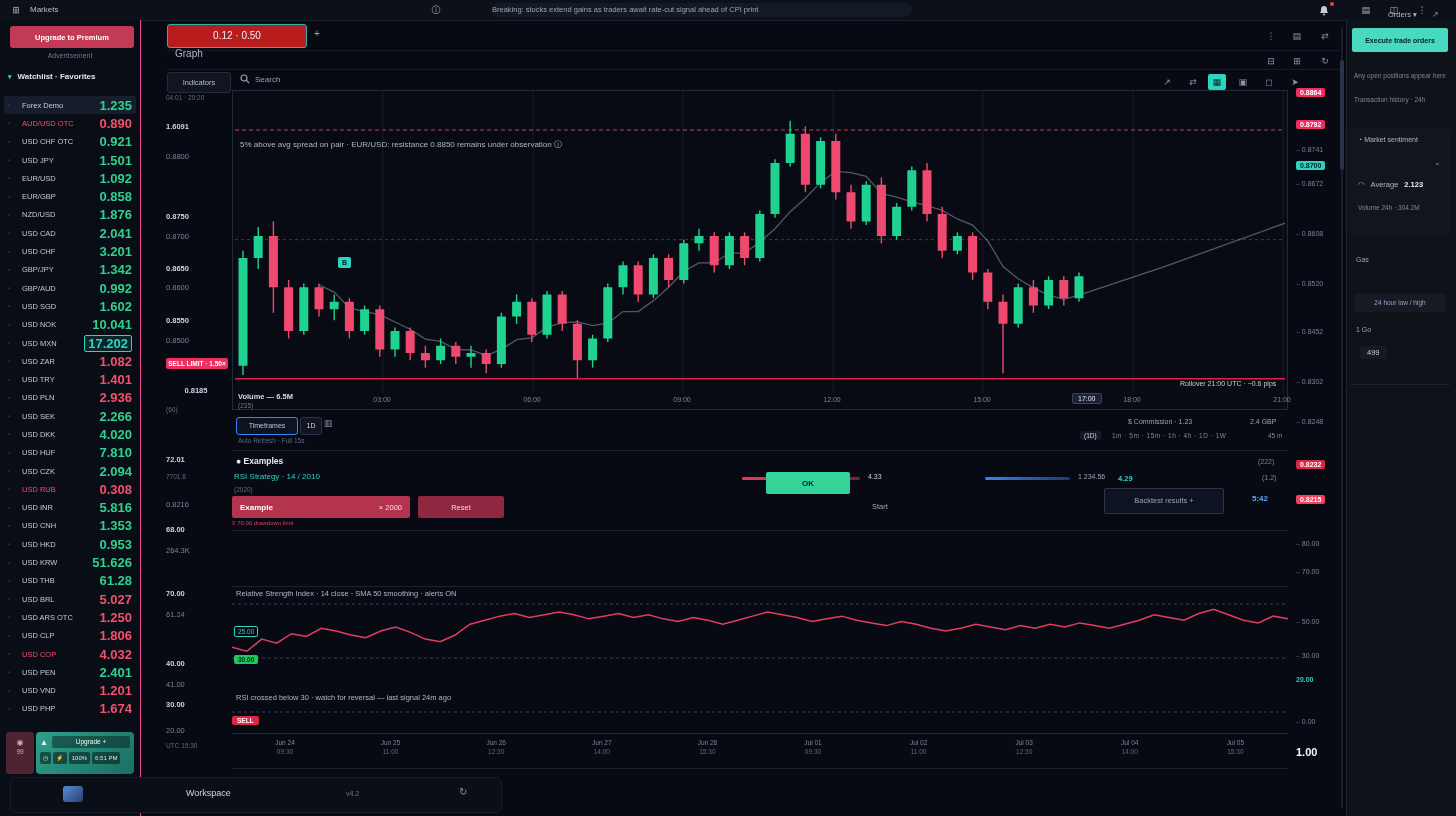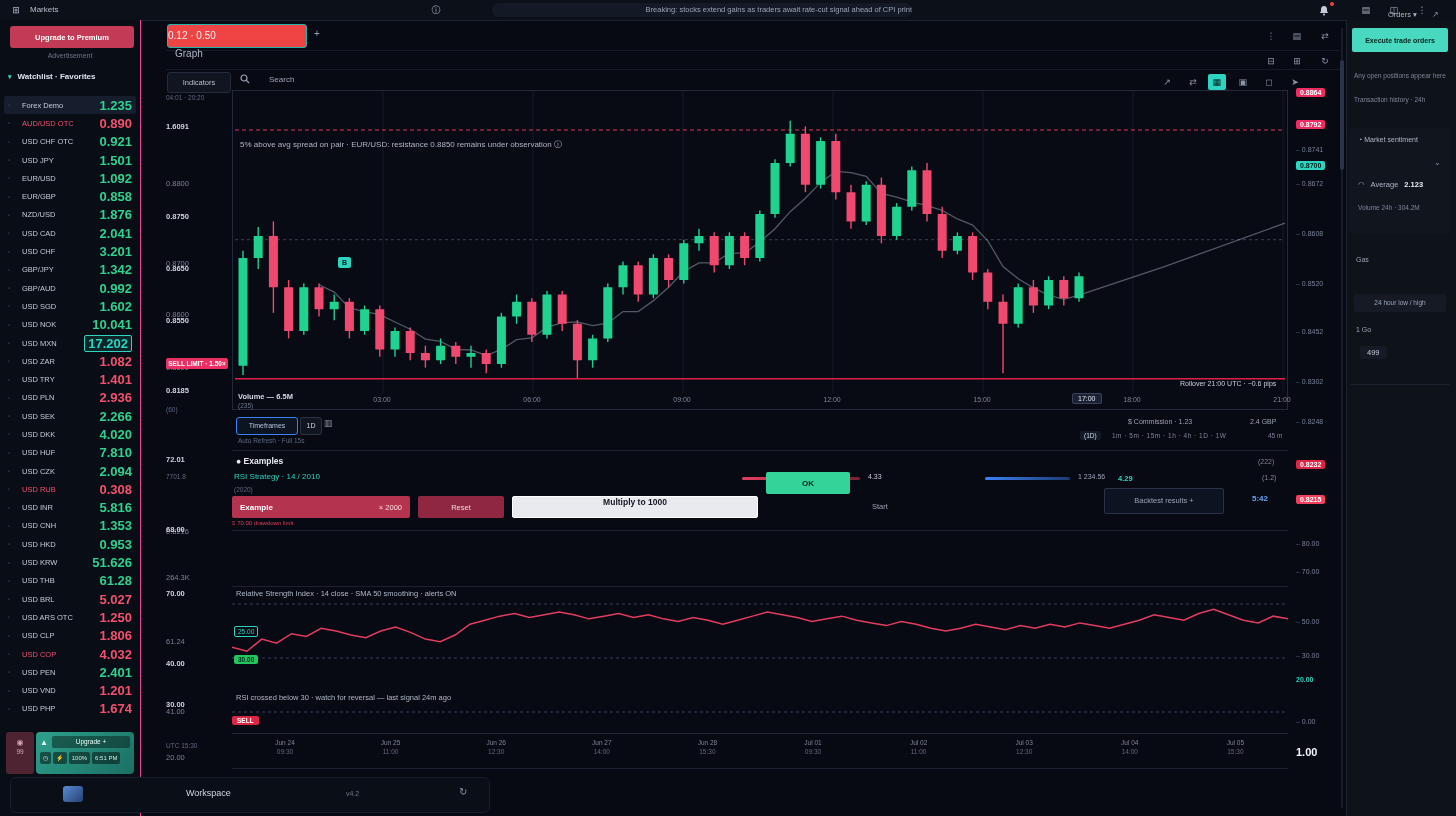--- a/index.html
+++ b/index.html
@@ -3,21 +3,21 @@
 <meta charset="utf-8">
 <style>
   html,body{margin:0;padding:0;background:#04060b;font-family:"Liberation Sans",sans-serif;}
   #stage{position:relative;width:1456px;height:816px;background:#070a12;overflow:hidden;color:#c6cdd9;}
   .abs{position:absolute;}
   .dim{color:#8b93a7;}
   
   #topbar{left:0;top:0;width:1456px;height:20px;background:#0c1018;border-bottom:1px solid #1b2230;}
   .tb-icon{top:3px;width:16px;height:14px;text-align:center;font-size:9px;color:#aab3c5;line-height:14px;cursor:pointer;}
   .tb-chip{left:30px;top:3px;font-size:8px;color:#b7bfcf;line-height:14px;}
-  .tb-news{left:492px;top:3px;width:420px;height:14px;background:#131925;border-radius:7px;font-size:7.5px;color:#9aa3b6;line-height:14px;text-align:right;overflow:hidden;white-space:nowrap;}
+  .tb-news{left:492px;top:3px;width:420px;height:14px;background:#131925;border-radius:7px;font-size:7.5px;color:#9aa3b6;line-height:14px;text-align:left;overflow:hidden;white-space:nowrap;}
   .bell-dot{position:absolute;right:-2px;top:-1px;width:4px;height:4px;border-radius:50%;background:#ef4444;}
   
   #sidebar{left:0;top:20px;width:140px;height:796px;background:#090d15;border-right:1px solid #ec4899;}
   #upgradeBtn{left:10px;top:6px;width:124px;height:22px;background:#c23a55;border:none;border-radius:3px;color:#fff;font-size:7.5px;font-weight:bold;cursor:pointer;font-family:inherit;}
   #adText{left:0;top:32px;width:140px;text-align:center;font-size:7px;color:#6d7689;}
   #wlHeader{left:8px;top:52px;width:126px;height:16px;font-size:8px;font-weight:bold;color:#dfe4ee;}
   #wlHeader .car{color:#2dd4bf;margin-right:6px;font-size:7px;}
   #watchlist{left:4px;top:76px;width:132px;height:624px;display:flex;flex-direction:column;}
   .wrow{height:18.3px;display:flex;align-items:center;padding:0 4px;border-radius:2px;cursor:pointer;}
   .wrow.sel{background:#161d2c;}
@@ -31,40 +31,40 @@
   
   #buyWrap{left:6px;top:712px;width:128px;height:42px;display:flex;gap:2px;}
   #buySq{width:28px;height:42px;background:#4e2433;border-radius:3px;text-align:center;color:#d8a4b2;font-size:8px;padding-top:6px;box-sizing:border-box;cursor:pointer;}
   #buyPanel{flex:1;background:linear-gradient(135deg,#2ea08b,#1b6f63);border-radius:4px;padding:4px;box-sizing:border-box;}
   #buyTop{display:flex;align-items:center;gap:4px;}
   #buyArrow{color:#eafff8;font-size:8px;}
   #buyPill{flex:1;background:rgba(4,18,16,.45);border-radius:2px;color:#e8fff8;font-size:6.5px;text-align:center;line-height:12px;height:12px;cursor:pointer;}
   #buyChips{display:flex;gap:2px;margin-top:4px;}
   .bchip{background:rgba(6,20,18,.55);border-radius:2px;color:#cfe9e2;font-size:6px;line-height:12px;height:12px;padding:0 3px;cursor:pointer;}
   
-  #wsBar{left:10px;top:757px;width:478px;height:34px;background:#0a0e16;border:1px solid #161d2b;border-radius:6px;}
+  #wsBar{left:10px;top:757px;width:478px;height:34px;background:#0a0e16;border:1px solid #161d2b;border-radius:6px;padding-left:12px;}
   #wsCube{left:52px;top:8px;width:20px;height:16px;background:linear-gradient(135deg,#5a8bd6,#27406f);border-radius:3px;}
   #wsLabel{left:175px;top:10px;font-size:9px;color:#cfd6e4;}
   #wsVer{left:335px;top:12px;font-size:7px;color:#6d7689;}
   #wsRefresh{left:448px;top:8px;font-size:10px;color:#8b93a7;cursor:pointer;}
   
   .lad{left:166px;width:60px;font-size:7.5px;white-space:nowrap;}
   .lad.bright{color:#cdd4e2;font-weight:bold;}
-  .lad.dim{color:#79829a;margin-top:27px;}
+  .lad.dim{color:#79829a;}
   .lad.small{color:#5e6880;font-size:6.5px;}
   .lad.tag{width:62px;background:#ec2f63;color:#fff;font-size:6.5px;font-weight:bold;text-align:center;border-radius:2px;padding:2px 0;cursor:grab;}
   
-  #orderInput{left:167px;top:24px;width:138px;height:22px;background:#ef4444;border:1px solid #27b3ab;border-radius:3px;color:#e8edf5;font-size:10px;text-align:left;line-height:22px;cursor:text;}
+  #orderInput{left:167px;top:24px;width:138px;height:22px;background:#b91c1c;border:1px solid #27b3ab;border-radius:3px;color:#e8edf5;font-size:10px;text-align:center;line-height:22px;cursor:text;}
   #addBtn{left:314px;top:28px;font-size:10px;color:#9aa3b6;cursor:pointer;}
   .rowdiv{left:166px;height:1px;background:#141b29;width:1174px;}
   #graphLabel{left:175px;top:48px;font-size:10px;color:#aeb6c6;}
   .ticon{width:18px;height:16px;text-align:center;line-height:16px;font-size:9px;color:#8b93a7;cursor:pointer;border-radius:2px;}
   .ticon.active{background:#2dd4bf;color:#06221e;}
   #indicBtn{left:167px;top:72px;width:62px;height:19px;background:#10151f;border:1px solid #232b3d;border-radius:3px;color:#b7bfcf;font-size:7.5px;line-height:19px;text-align:center;cursor:pointer;}
-  #searchBox{left:240px;top:74px;display:flex;align-items:center;gap:19px;font-size:8px;color:#9aa3b6;cursor:text;}
+  #searchBox{left:240px;top:74px;display:flex;align-items:center;gap:5px;font-size:8px;color:#9aa3b6;cursor:text;}
   
   #chartBox{left:232px;top:90px;width:1056px;height:320px;border:1px solid #222a3a;background:#080b13;box-sizing:border-box;}
   #chartSvg{position:absolute;left:0;top:0;}
   #chartNote{left:240px;top:139px;font-size:8px;color:#aeb6c6;}
   #rollNote{left:1180px;top:380px;font-size:7px;color:#c8cfdd;}
   #volRow{left:238px;top:392px;font-size:7.5px;color:#d5dae6;font-weight:bold;}
   #volSub{left:238px;top:402px;font-size:6.5px;color:#6d7689;}
   #markerB{left:338px;top:257px;width:13px;height:11px;background:#2dd4bf;color:#06221e;font-size:7px;font-weight:bold;text-align:center;line-height:11px;border-radius:2px;}
   .xlab{position:absolute;top:0;transform:translateX(-50%);font-size:7px;color:#7c8598;}
   #xlabsMain{left:232px;top:396px;width:1056px;height:14px;}
@@ -565,21 +565,20 @@
   <div id="bar2Lab" class="abs">1 234.56</div>
   <div id="tealVal" class="abs">4.29</div>
   <div id="badge222" class="abs">(222)</div>
   <div id="note12" class="abs">(1.2)</div>
   <button id="redBtn" class="abs">
     <span class="a">Example</span>
     <span class="b">× 2000</span>
   </button>
   <div id="redSub" class="abs">≡ 70.00 drawdown limit</div>
   <button id="resetBtn" class="abs">Reset</button>
-  <div id="multInput" class="abs">Multiply to 1000</div>
   <button id="okBtn" class="abs">OK</button>
   <div id="startLab" class="abs">Start</div>
   <div id="btBox" class="abs">Backtest results +</div>
   <div id="btTime" class="abs">5:42</div>
   <div class="abs hline" style="top:530px"></div>
   <div class="abs hline" style="top:586px"></div>
   <div id="indTitle" class="abs">Relative Strength Index · 14 close · SMA 50 smoothing · alerts ON</div>
   <div id="indSvgWrap" class="abs">
     <svg id="indSvg" width="1056" height="135">
         <line x1="0" y1="6" x2="1056" y2="6" stroke="#39415a" stroke-width="1" stroke-dasharray="3 3"></line>
@@ -670,21 +669,21 @@
 <div class="abs lad small" style="top: 94px;">04:01 · 20:20</div>
     <div class="abs lad bright" style="top: 122px;">1.6091</div>
     <div class="abs lad dim" style="top: 152px;">0.8800</div>
     <div class="abs lad bright" style="top: 212px;">0.8750</div>
     <div class="abs lad dim" style="top: 232px;">0.8700</div>
     <div class="abs lad bright" style="top: 264px;">0.8650</div>
     <div class="abs lad dim" style="top: 283px;">0.8600</div>
     <div class="abs lad bright" style="top: 316px;">0.8550</div>
     <div class="abs lad dim" style="top: 336px;">0.8500</div>
     <div class="abs lad tag" style="top: 358px;">SELL LIMIT · 1.50×</div>
-    <div class="abs lad bright" style="top: 386px;">0.8185</div>
+    <div class="abs lad bright" style="top: 386px; text-align: center;">0.8185</div>
     <div class="abs lad small" style="top: 406px;">(60)</div>
     <div class="abs lad bright" style="top: 455px;">72.01</div>
     <div class="abs lad small" style="top: 473px;">7701.8</div>
     <div class="abs lad dim" style="top: 500px;">0.8216</div>
     <div class="abs lad bright" style="top: 525px;">68.00</div>
     <div class="abs lad dim" style="top: 546px;">264.3K</div>
     <div class="abs lad bright" style="top: 589px;">70.00</div>
     <div class="abs lad dim" style="top: 610px;">61.24</div>
     <div class="abs lad bright" style="top: 659px;">40.00</div>
     <div class="abs lad dim" style="top: 680px;">41.00</div>

